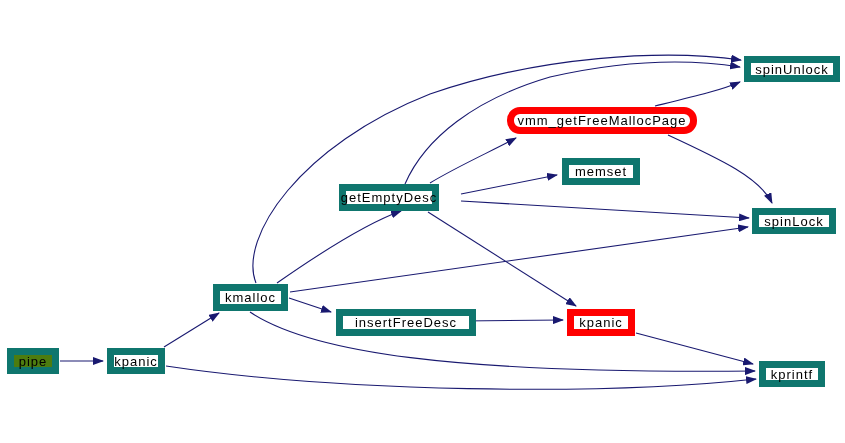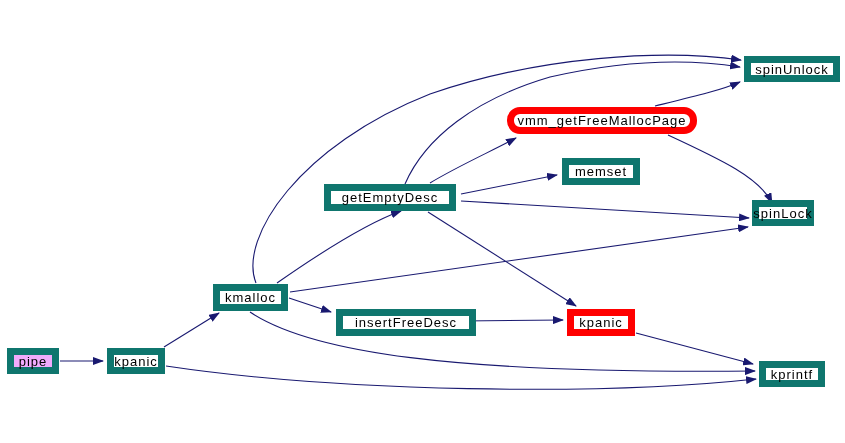--- a/index.html
+++ b/index.html
@@ -16,21 +16,21 @@
     display:flex;align-items:center;justify-content:center;
     box-sizing:border-box;
     background:#ffffff;
     border:7px solid #0f766e;
     color:#000000;
     font-size:13px;
     letter-spacing:1px;
     white-space:nowrap;
     cursor:pointer;
   }
-  .node.root{background:#f0abfc;cursor:default;}
+  .node.root{background:#4d7c0f;cursor:default;}
   .node.highlight{border-color:#ff0000;}
   .edge{fill:none;stroke-width:1.1;}
 </style>
 </head>
 <body>
 
 <div id="canvas">
   <svg id="edge-layer" width="845" height="443" viewBox="0 0 845 443" xmlns="http://www.w3.org/2000/svg">
     <defs>
       <marker id="arrow" markerUnits="userSpaceOnUse" markerWidth="11" markerHeight="8" viewBox="0 0 11 8" refX="10" refY="4" orient="auto">
@@ -54,22 +54,22 @@
         <path d="M 461 321 L 563 320" class="edge" stroke="#191970" marker-end="url(#arrow)"></path>
         <path d="M 655 106 C 692 97, 722 90, 740 82" class="edge" stroke="#191970" marker-end="url(#arrow)"></path>
         <path d="M 668 135 C 722 160, 760 178, 772 203" class="edge" stroke="#191970" marker-end="url(#arrow)"></path>
         <path d="M 636 333 L 753 364" class="edge" stroke="#191970" marker-end="url(#arrow)"></path>
       </g>
   </svg>
   <div id="nodes">
       <div class="node root" style="left: 7px; top: 348px; width: 52px; height: 26px;">pipe</div>
       <div class="node" style="left: 107px; top: 348px; width: 58px; height: 26px;">kpanic</div>
       <div class="node" style="left: 213px; top: 284px; width: 75px; height: 27px; text-align: center;">kmalloc</div>
-      <div class="node" style="left: 324px; top: 184px; width: 132px; height: 27px;">getEmptyDesc</div>
+      <div class="node" style="left: 339px; top: 184px; width: 100px; height: 27px;">getEmptyDesc</div>
       <div class="node" style="left: 336px; top: 309px; width: 140px; height: 27px;">insertFreeDesc</div>
       <div class="node highlight" style="left: 507px; top: 107px; width: 190px; height: 27px; border-radius: 13px;">vmm_getFreeMallocPage</div>
       <div class="node" style="left: 562px; top: 158px; width: 78px; height: 27px;">memset</div>
       <div class="node" style="left: 744px; top: 56px; width: 96px; height: 26px;">spinUnlock</div>
-      <div class="node" style="left: 752px; top: 200px; width: 62px; height: 26px;">spinLock</div>
+      <div class="node" style="left: 752px; top: 208px; width: 84px; height: 26px;">spinLock</div>
       <div class="node highlight" style="left: 567px; top: 309px; width: 68px; height: 27px;">kpanic</div>
       <div class="node" style="left: 759px; top: 361px; width: 66px; height: 26px;">kprintf</div>
     </div>
 </div>
 
 </body></html>

